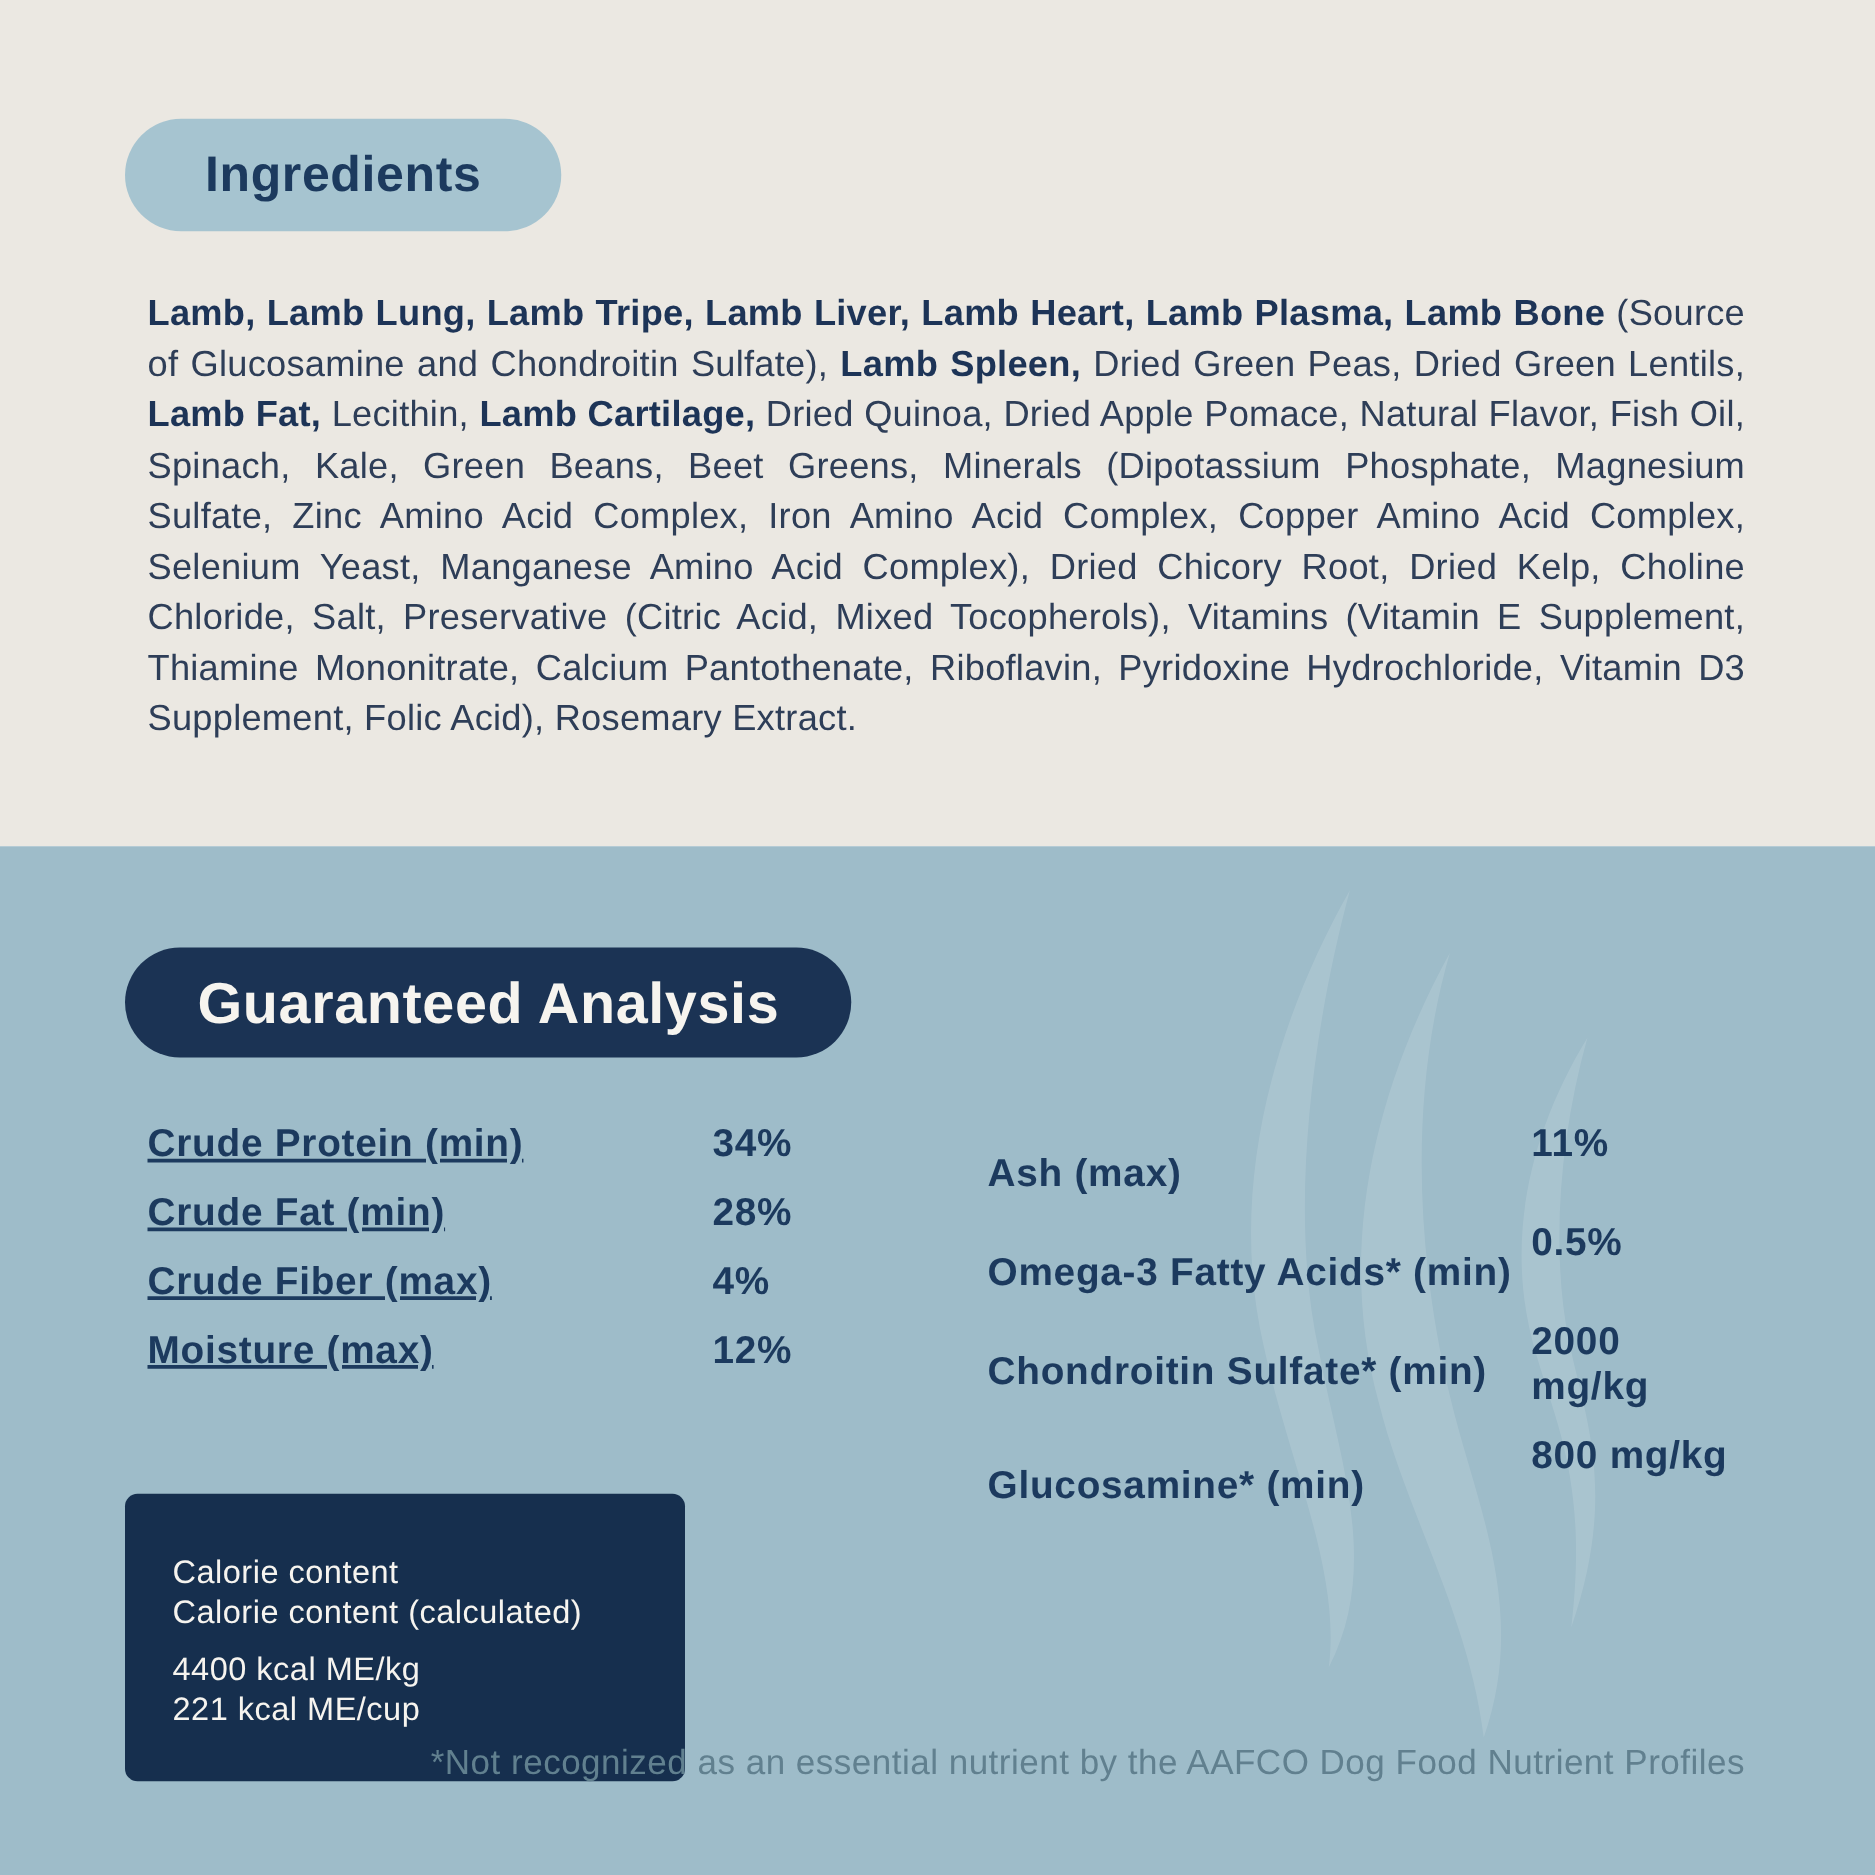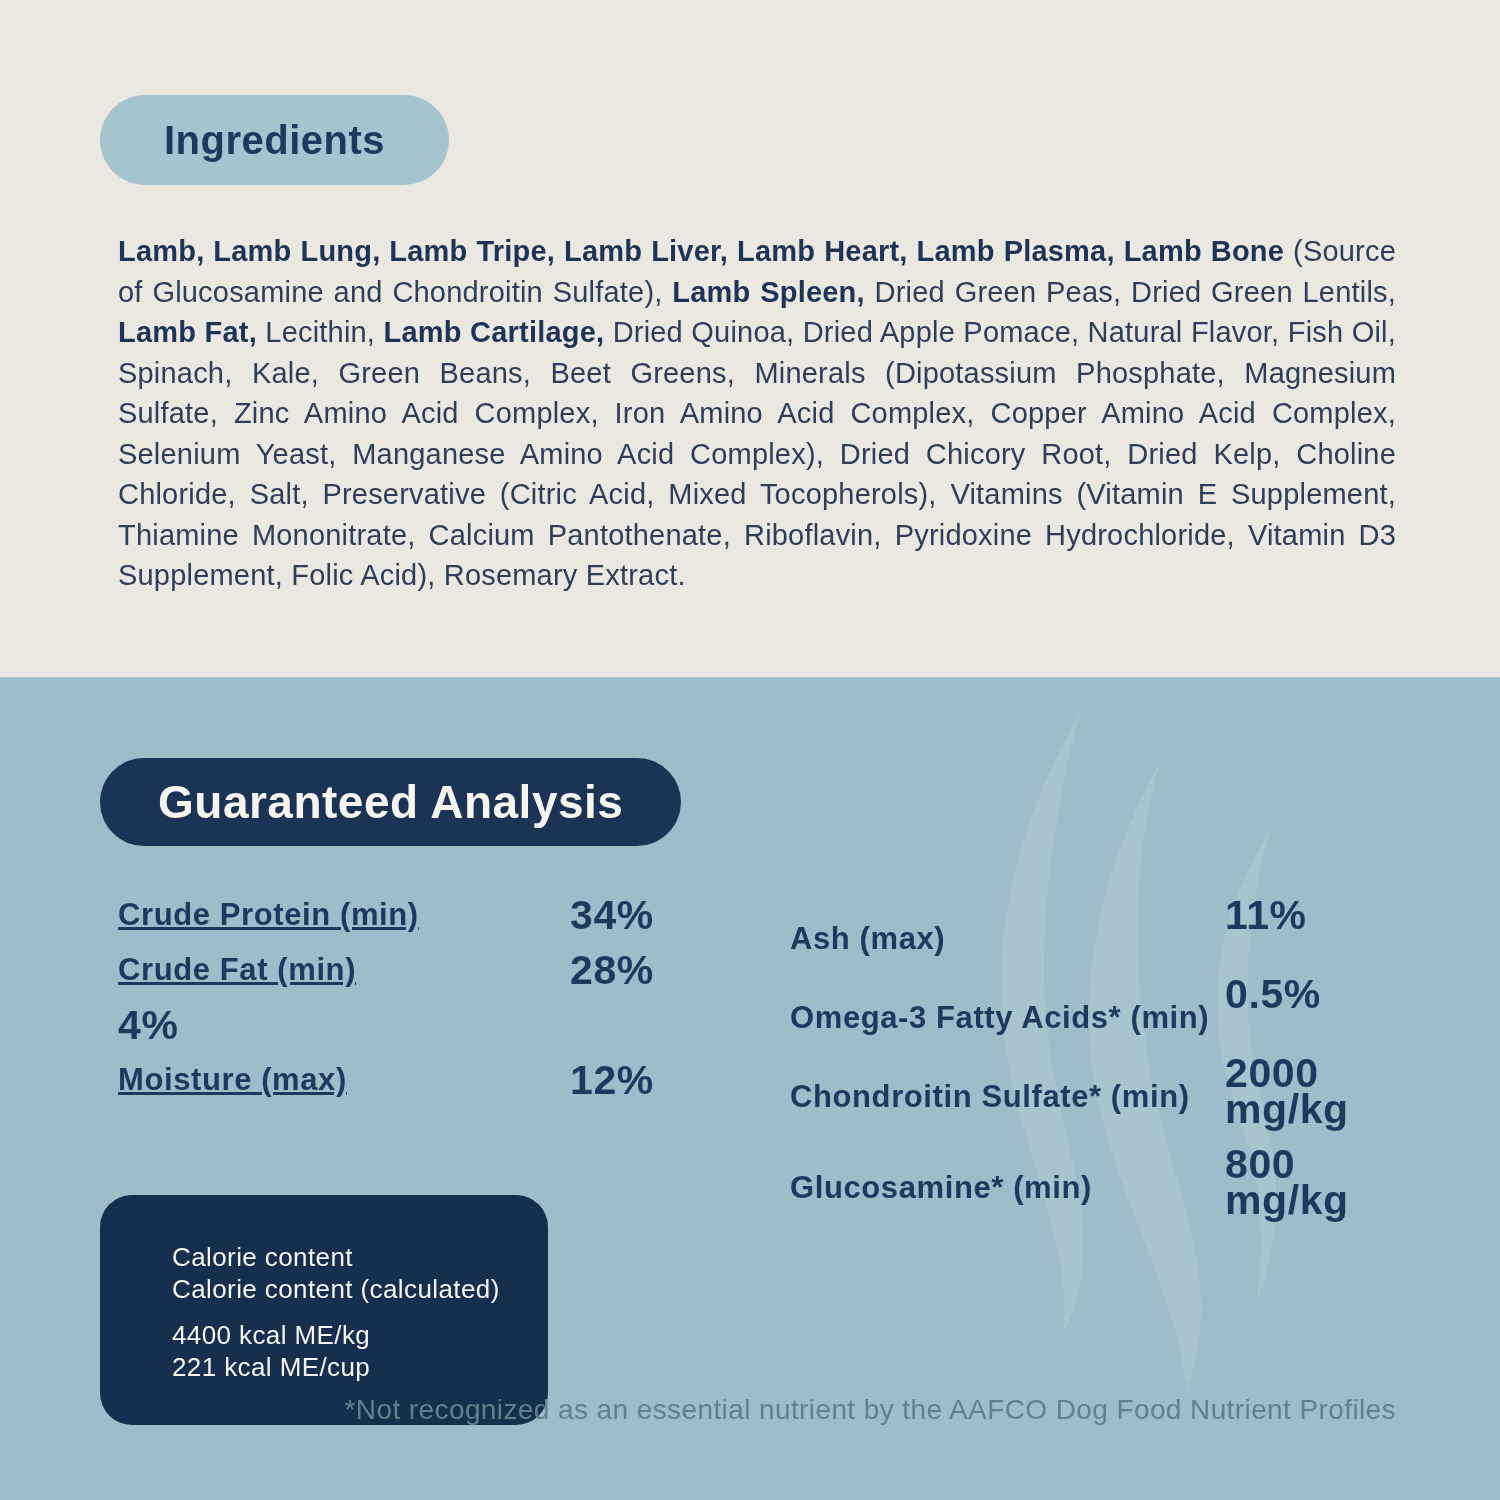--- a/index.html
+++ b/index.html
@@ -67,27 +67,27 @@
     display:flex;
     line-height:36px;margin-bottom:19px;
   }
   .ga-row .lbl{
     flex:none;
     font-size:31px;font-weight:700;color:#1C3A5E;letter-spacing:0.6px;
   }
   .ga-col-left .lbl{width:452px;text-decoration:underline;}
   .ga-col-right .lbl{width:435px;margin-top:24px;}
   .ga-row .val{
-    font-size:41px;font-weight:700;color:#1C3A5E;letter-spacing:0.6px;
+    font-size:31px;font-weight:700;color:#1C3A5E;letter-spacing:0.6px;
   }
   .calorie-box{
     position:absolute;left:100px;top:518px;
     width:448px;height:230px;box-sizing:border-box;
-    background:#162F4E;border-radius:32px;
-    padding:46px 0 0 72px;
+    background:#162F4E;border-radius:10px;
+    padding:46px 0 0 38px;
   }
   .calorie-box .cal-line{
     font-size:26px;line-height:32px;color:#F6F4EF;letter-spacing:0.4px;
   }
   .calorie-box .cal-gap{height:14px;}
   .footnote{
     position:absolute;right:104px;top:717px;
     font-size:28px;color:#61808F;letter-spacing:0.4px;
   }
 </style>
@@ -121,20 +121,21 @@
       <div class="ga-col-left" id="ga-left">
           <div class="ga-row">
             <span class="lbl">Crude Protein (min)</span>
             <span class="val">34%</span>
           </div>
           <div class="ga-row">
             <span class="lbl">Crude Fat (min)</span>
             <span class="val">28%</span>
           </div>
           <div class="ga-row">
+            <span class="lbl">Crude Fiber (max)</span>
             <span class="val">4%</span>
           </div>
           <div class="ga-row">
             <span class="lbl">Moisture (max)</span>
             <span class="val">12%</span>
           </div>
         </div>
       <div class="ga-col-right" id="ga-right">
           <div class="ga-row">
             <span class="lbl">Ash (max)</span>

